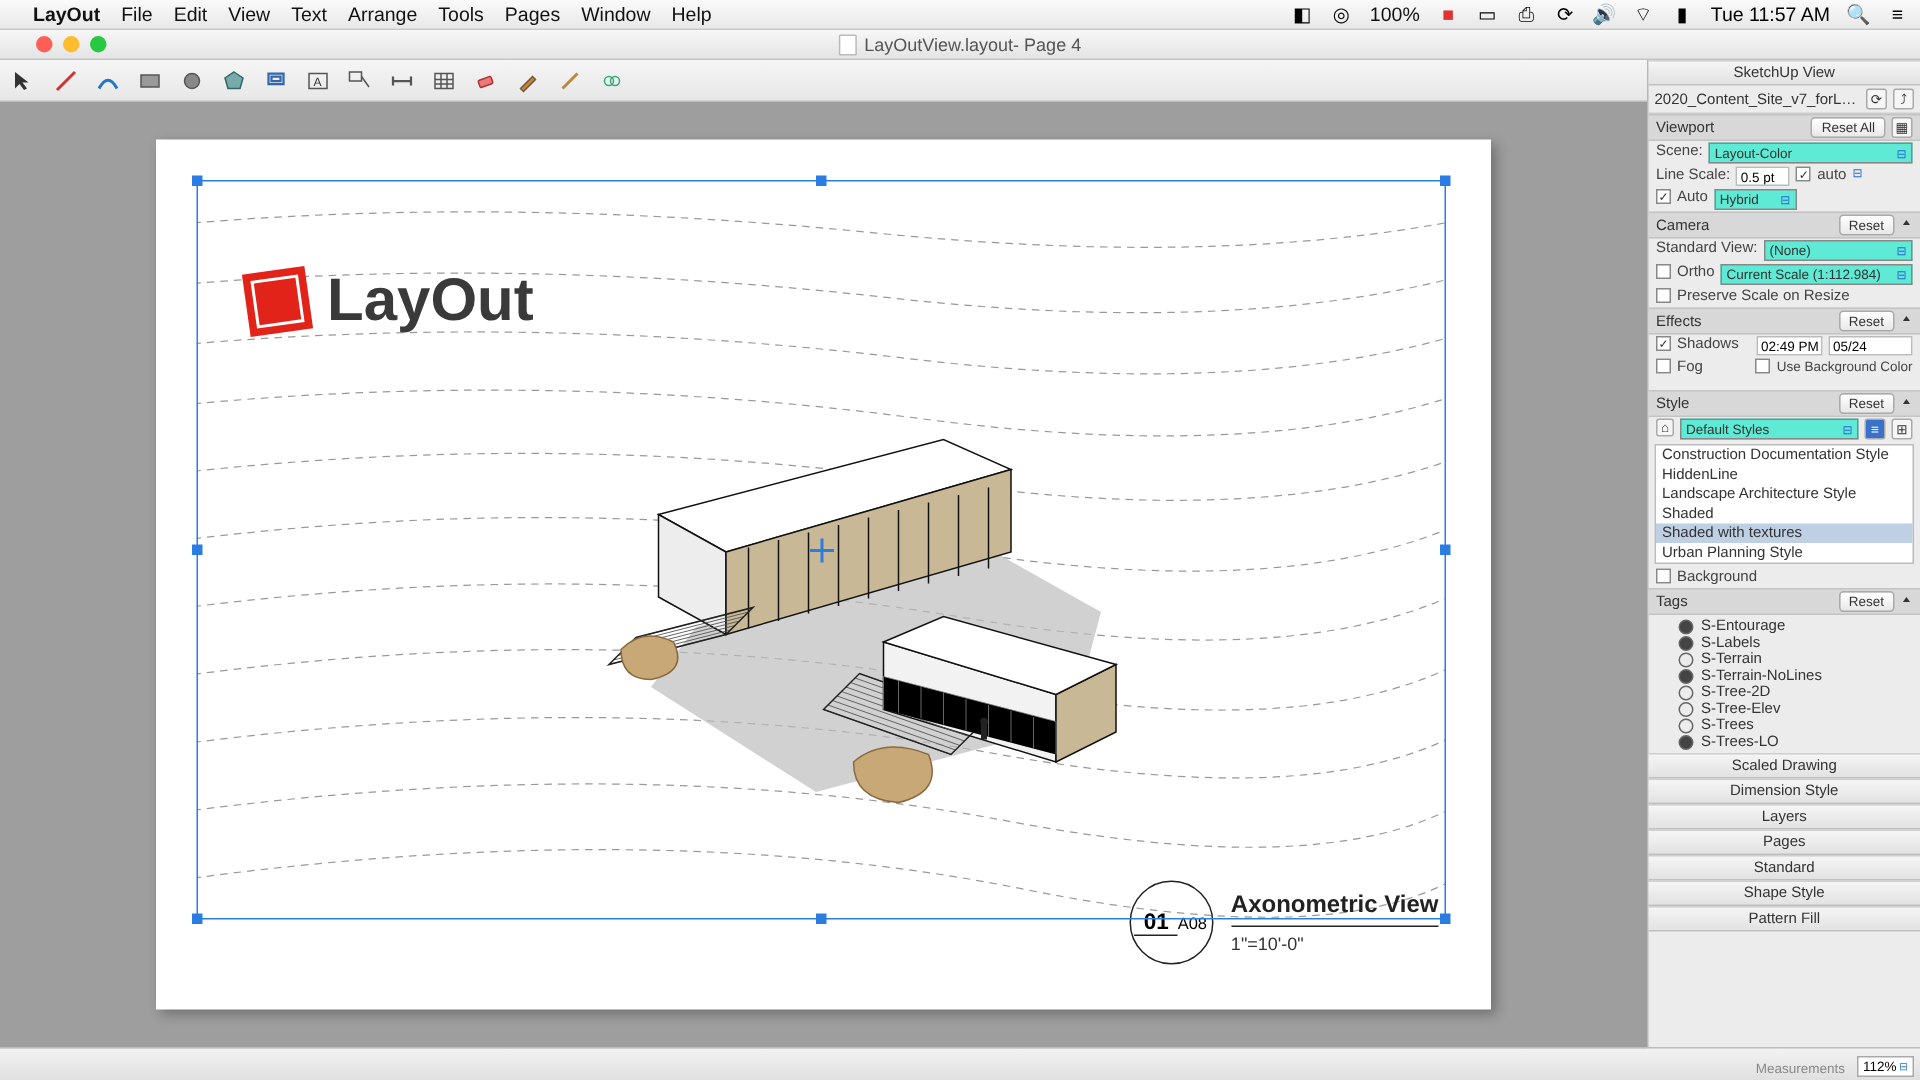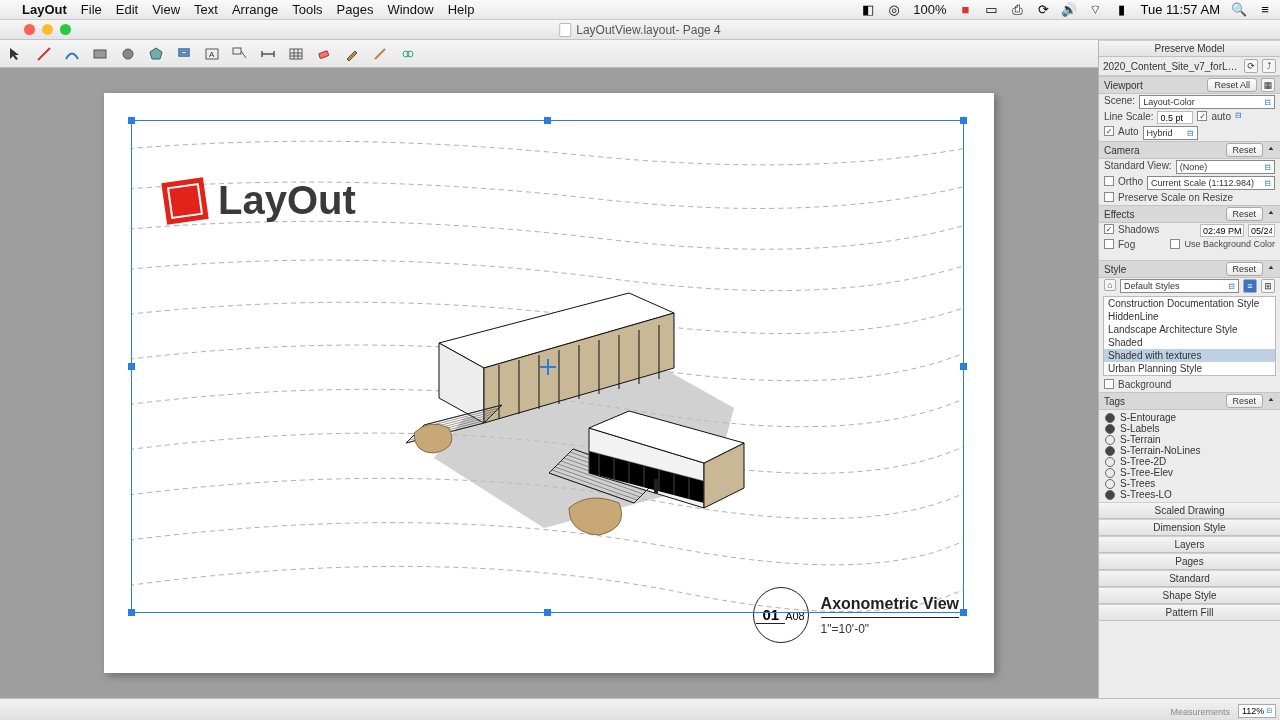--- a/index.html
+++ b/index.html
@@ -65,33 +65,33 @@
 .building{position:absolute;top:160px;left:270px;width:430px;height:300px;}
 .building svg{width:100%;height:100%;}
 
 
 .inspector{position:absolute;top:40px;right:0;bottom:22px;width:182px;background:#ececec;border-left:1px solid #b7b7b7;font-size:10px;color:#333;overflow:hidden;}
 .inspector .panel-hdr{background:linear-gradient(#f5f5f5,#e2e2e2);border-top:1px solid #cfcfcf;border-bottom:1px solid #c0c0c0;padding:2px 6px;text-align:center;font-size:10px;}
 .inspector .row{display:flex;align-items:flex-start;padding:1px 5px;gap:4px;min-height:14px;}
 .inspector .lbl{color:#444;}
 .inspector input[type=text]{height:13px;font-size:9px;border:1px solid #bbb;padding:0 2px;background:#fff;}
 .inspector .btn{height:14px;font-size:9px;border:1px solid #aaa;background:linear-gradient(#fff,#e8e8e8);border-radius:3px;padding:0 6px;display:flex;align-items:center;}
-.inspector .dd{height:14px;font-size:9px;border:1px solid #888;background:#ffffff;display:flex;align-items:center;padding:0 3px;flex:1;justify-content:space-between;}
+.inspector .dd{height:14px;font-size:9px;border:1px solid #888;background:#5eead4;display:flex;align-items:center;padding:0 3px;flex:1;justify-content:space-between;}
 .inspector .dd .arr{color:#2a6bd4;font-size:8px;}
 .inspector .chk{width:10px;height:10px;border:1px solid #888;background:#fff;display:flex;align-items:center;justify-content:center;font-size:8px;color:#333;}
 .inspector .file-row{padding:2px 4px;display:flex;align-items:center;gap:4px;border-bottom:1px solid #ccc;}
 .inspector .file-row .fname{flex:1;font-size:10px;overflow:hidden;text-overflow:ellipsis;white-space:nowrap;}
 .inspector .ico-sm{width:14px;height:14px;border:1px solid #aaa;border-radius:2px;background:#f6f6f6;display:flex;align-items:center;justify-content:center;font-size:9px;}
 .sect-hdr{background:#d8d8d8;padding:1px 5px;display:flex;justify-content:space-between;align-items:center;border-top:1px solid #c4c4c4;border-bottom:1px solid #c4c4c4;}
 .sect-hdr .reset{font-size:9px;}
 .sect-hdr .tri{font-size:8px;transform:scaleY(.7);}
 .style-list{background:#fff;border:1px solid #bbb;margin:2px 4px;}
 .style-list .opt{padding:1px 4px;font-size:10px;}
 .style-list .opt.sel{background:#bfcfe4;}
-.tag-list{padding:2px 4px;}
+.tag-list{padding:2px 4px;margin-left:14px;}
 .tag-row{display:flex;align-items:center;gap:5px;padding:0 2px;font-size:10px;}
 .tag-row .eye{width:10px;height:10px;border:1px solid #666;border-radius:50%;}
 .tag-row .eye.on{background:#444;}
 .collapsed-panels .panel-hdr{cursor:pointer;}
 
 
 .status{position:absolute;bottom:0;left:0;right:0;height:22px;background:linear-gradient(#f2f2f2,#e0e0e0);border-top:1px solid #bcbcbc;display:flex;align-items:flex-end;}
 .status .hint{font-size:10px;color:#444;padding:2px 6px;}
 .status .zoom{position:absolute;right:4px;bottom:2px;width:38px;height:14px;border:1px solid #aaa;background:#fff;font-size:9px;display:flex;align-items:center;padding:0 3px;justify-content:space-between;}
 .status .meas-lbl{position:absolute;right:50px;bottom:3px;font-size:9px;color:#888;}
@@ -366,21 +366,21 @@
       <span class="sel-handle tm"></span>
       <span class="sel-handle bm"></span>
       <span class="sel-handle lm"></span>
       <span class="sel-handle rm"></span>
       <span class="sel-center"></span>
     </div>
   </div>
 </div>
 
 <div class="inspector">
-  <div class="panel-hdr">Preserve Model</div>
+  <div class="panel-hdr">SketchUp View</div>
   <div class="file-row">
     <span class="fname">2020_Content_Site_v7_forLO.skp</span>
     <span class="ico-sm">⟳</span>
     <span class="ico-sm">⤴</span>
   </div>
 
   <div class="sect-hdr">
     <span>Viewport</span>
     <span style="display:flex;gap:4px;align-items:center">
         <span class="btn reset">Reset All</span>
@@ -441,21 +441,21 @@
       <span>Effects</span>
       <span style="display:flex;gap:4px">
         <span class="btn reset">Reset</span>
         <span class="tri">▲</span>
       </span>
     </div>
   <div class="row">
       <span class="chk">✓</span>
       <span class="lbl">Shadows</span>
       <input type="text" style="width: 44px; margin-left: auto;" value="02:49 PM">
-      <input type="text" style="width: 27px;" value="05/24">
+      <input type="text" style="width: 56px;" value="05/24">
     </div>
   <div class="row">
       <span class="chk"></span>
       <span class="lbl">Fog</span>
       <span class="chk" style="margin-left:auto"></span>
       <span class="lbl" style="font-size:9px">Use Background Color</span>
     </div>
   <div style="height:8px"></div>
 
   <div class="sect-hdr">

